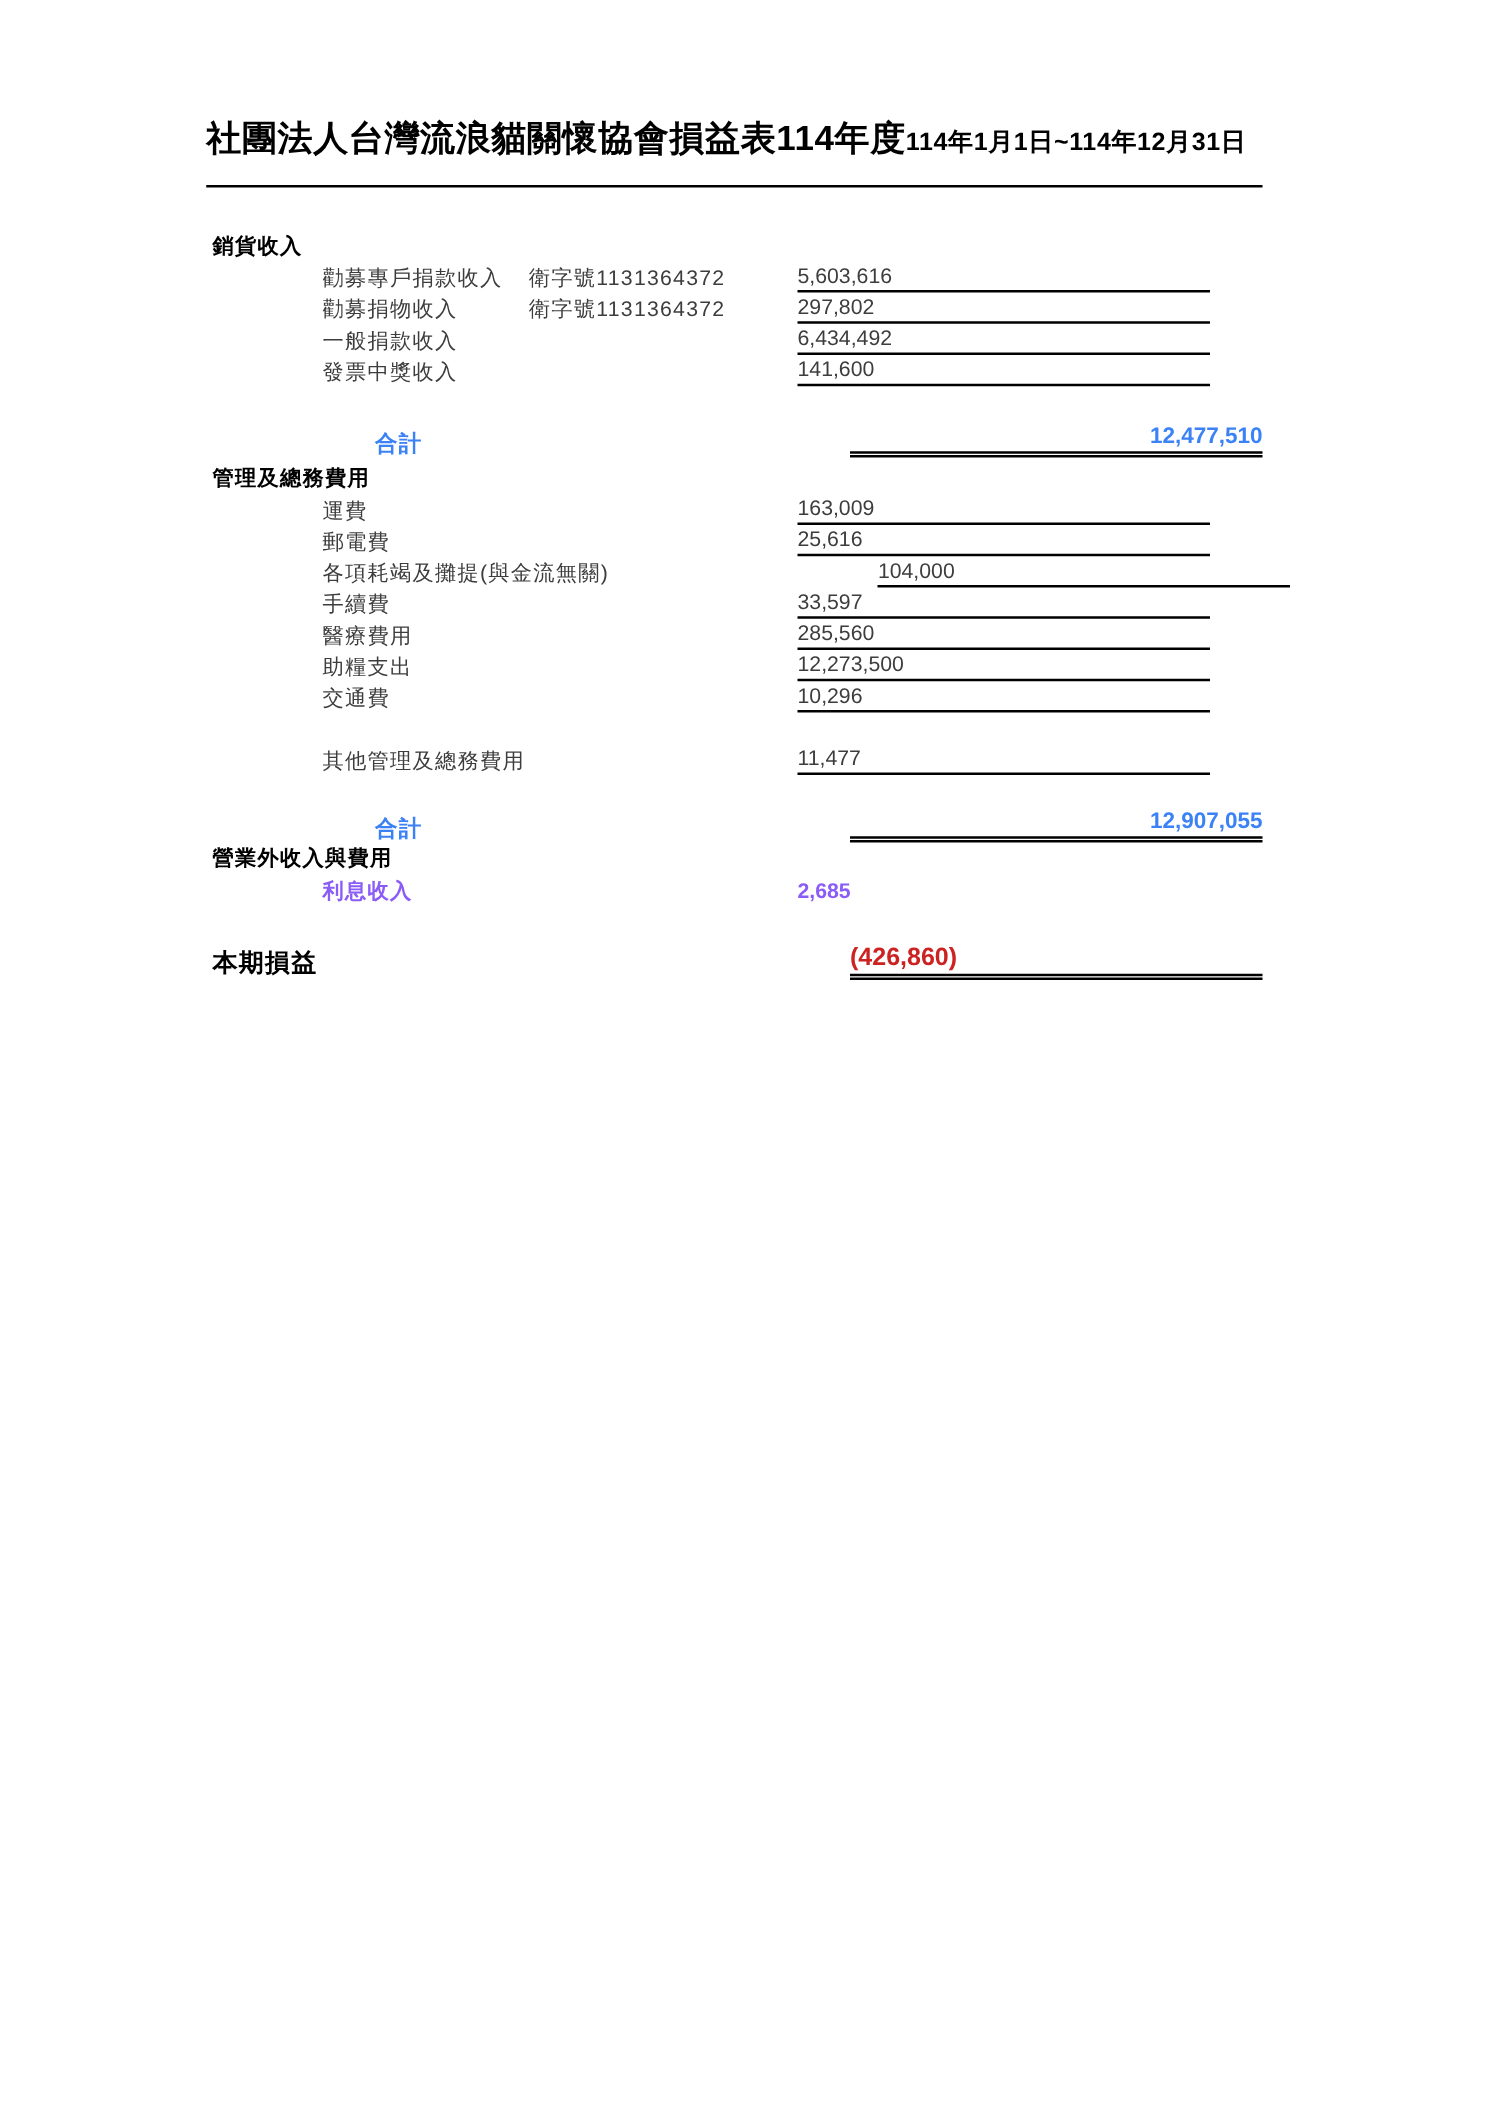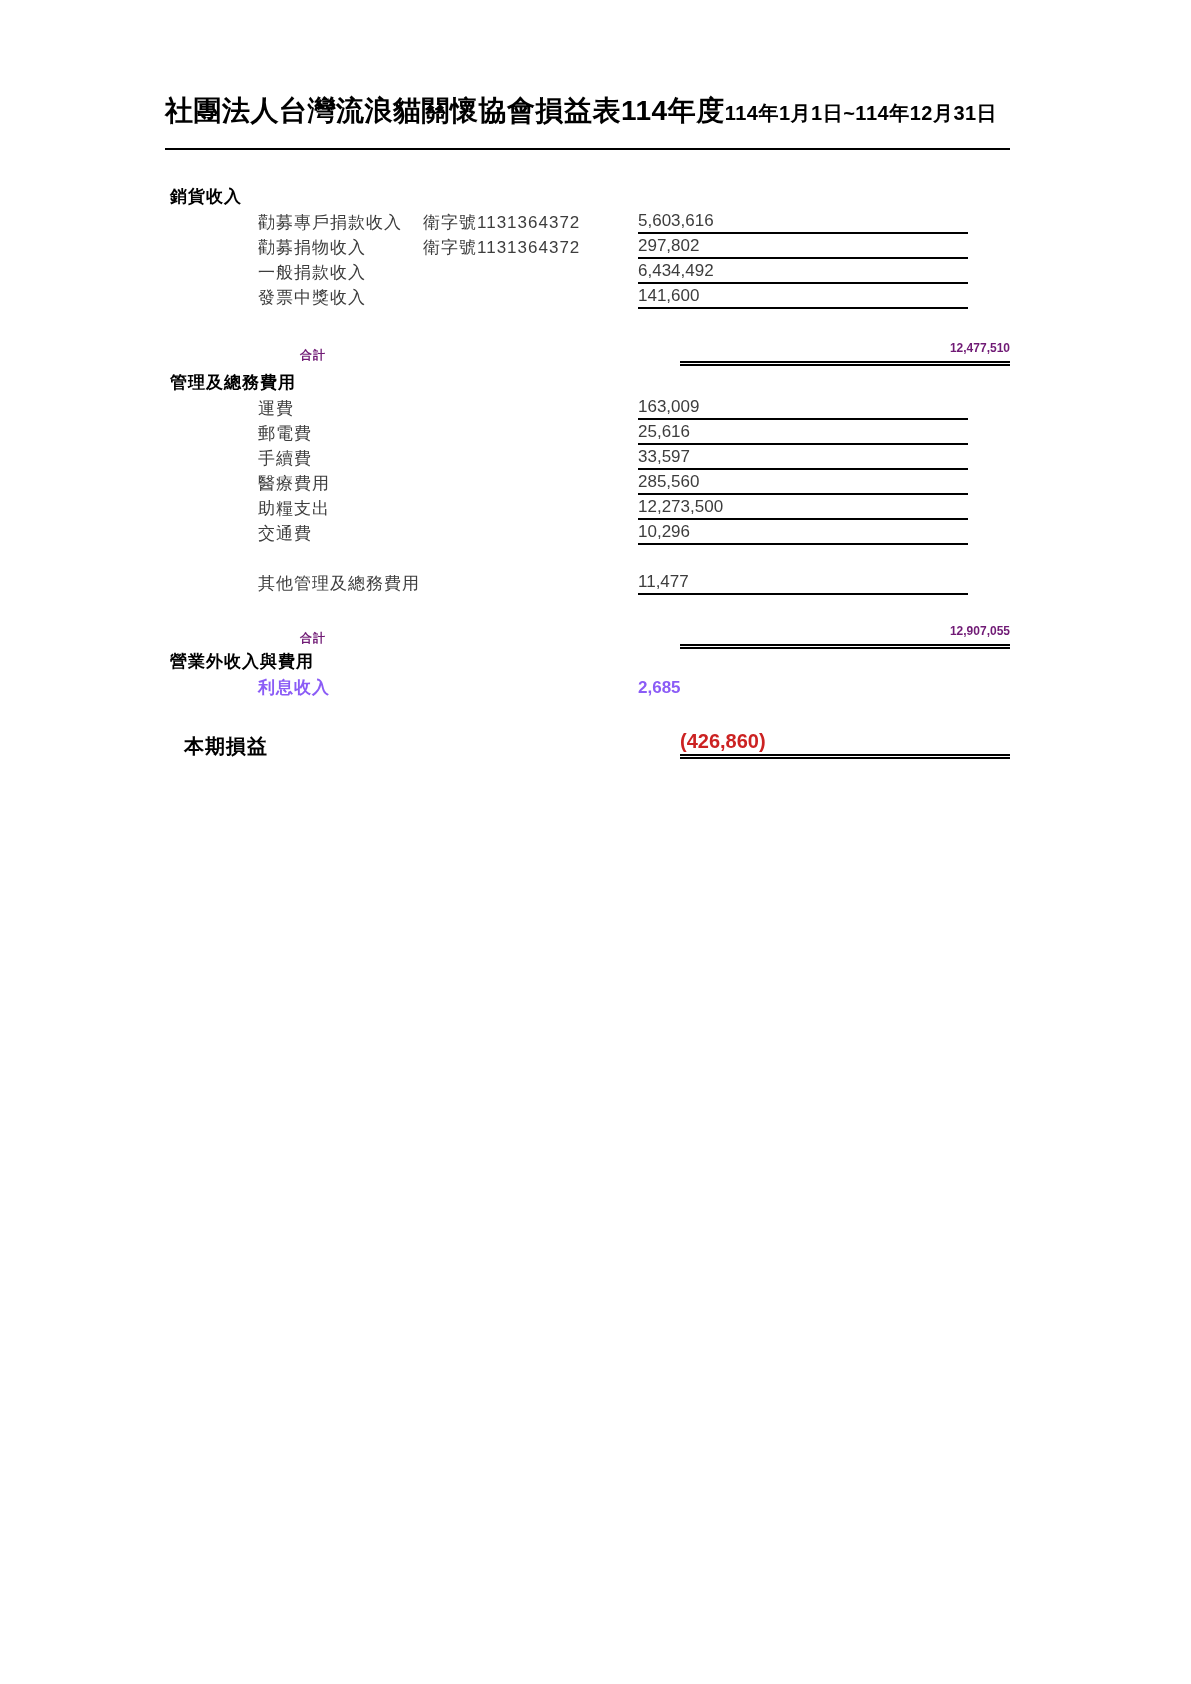--- a/index.html
+++ b/index.html
@@ -77,23 +77,23 @@
     line-height:21px;
     letter-spacing:0;
   }
   .row-amount.no-rule { border-bottom:none; }
   .row.bold { font-weight:bold; color:#8b5cf6; }
   
   .total-row {
     display:flex;
     align-items:flex-end;
     height:28px;
-    font-size:12px;
-    font-weight:bold;
-    color:#701a75;
+    font-size:18px;
+    font-weight:bold;
+    color:#3b82f6;
     letter-spacing:1px;
   }
   .total-row .total-label {
     flex:1 1 auto;
     margin-left:135px;
     line-height:22px;
   }
   .total-row .total-amount {
     flex:0 0 330px;
     text-align:right;
@@ -112,21 +112,20 @@
     margin-top:28px;
     font-size:20px;
     font-weight:bold;
     letter-spacing:1px;
   }
   .net-label {
     flex:1 1 auto;
     padding-left:5px;
     color:#000;
     line-height:26px;
-    margin-left:14px;
   }
   .net-amount {
     flex:0 0 330px;
     text-align:left;
     color:#cc2222;
     border-bottom:5px double #000;
     padding-bottom:0;
     line-height:25px;
     letter-spacing:0;
   }
@@ -177,20 +176,25 @@
       <span class="row-label">運費</span>
       <span class="row-note"></span>
       <span class="row-amount">163,009</span>
     </div>
     <div class="row">
       <span class="row-label">郵電費</span>
       <span class="row-note"></span>
       <span class="row-amount">25,616</span>
     </div>
     <div class="row">
+      <span class="row-label">各項耗竭及攤提(與金流無關)</span>
+      <span class="row-note"></span>
+      <span class="row-amount">104,000</span>
+    </div>
+    <div class="row">
       <span class="row-label">手續費</span>
       <span class="row-note"></span>
       <span class="row-amount">33,597</span>
     </div>
     <div class="row">
       <span class="row-label">醫療費用</span>
       <span class="row-note"></span>
       <span class="row-amount">285,560</span>
     </div>
     <div class="row">

